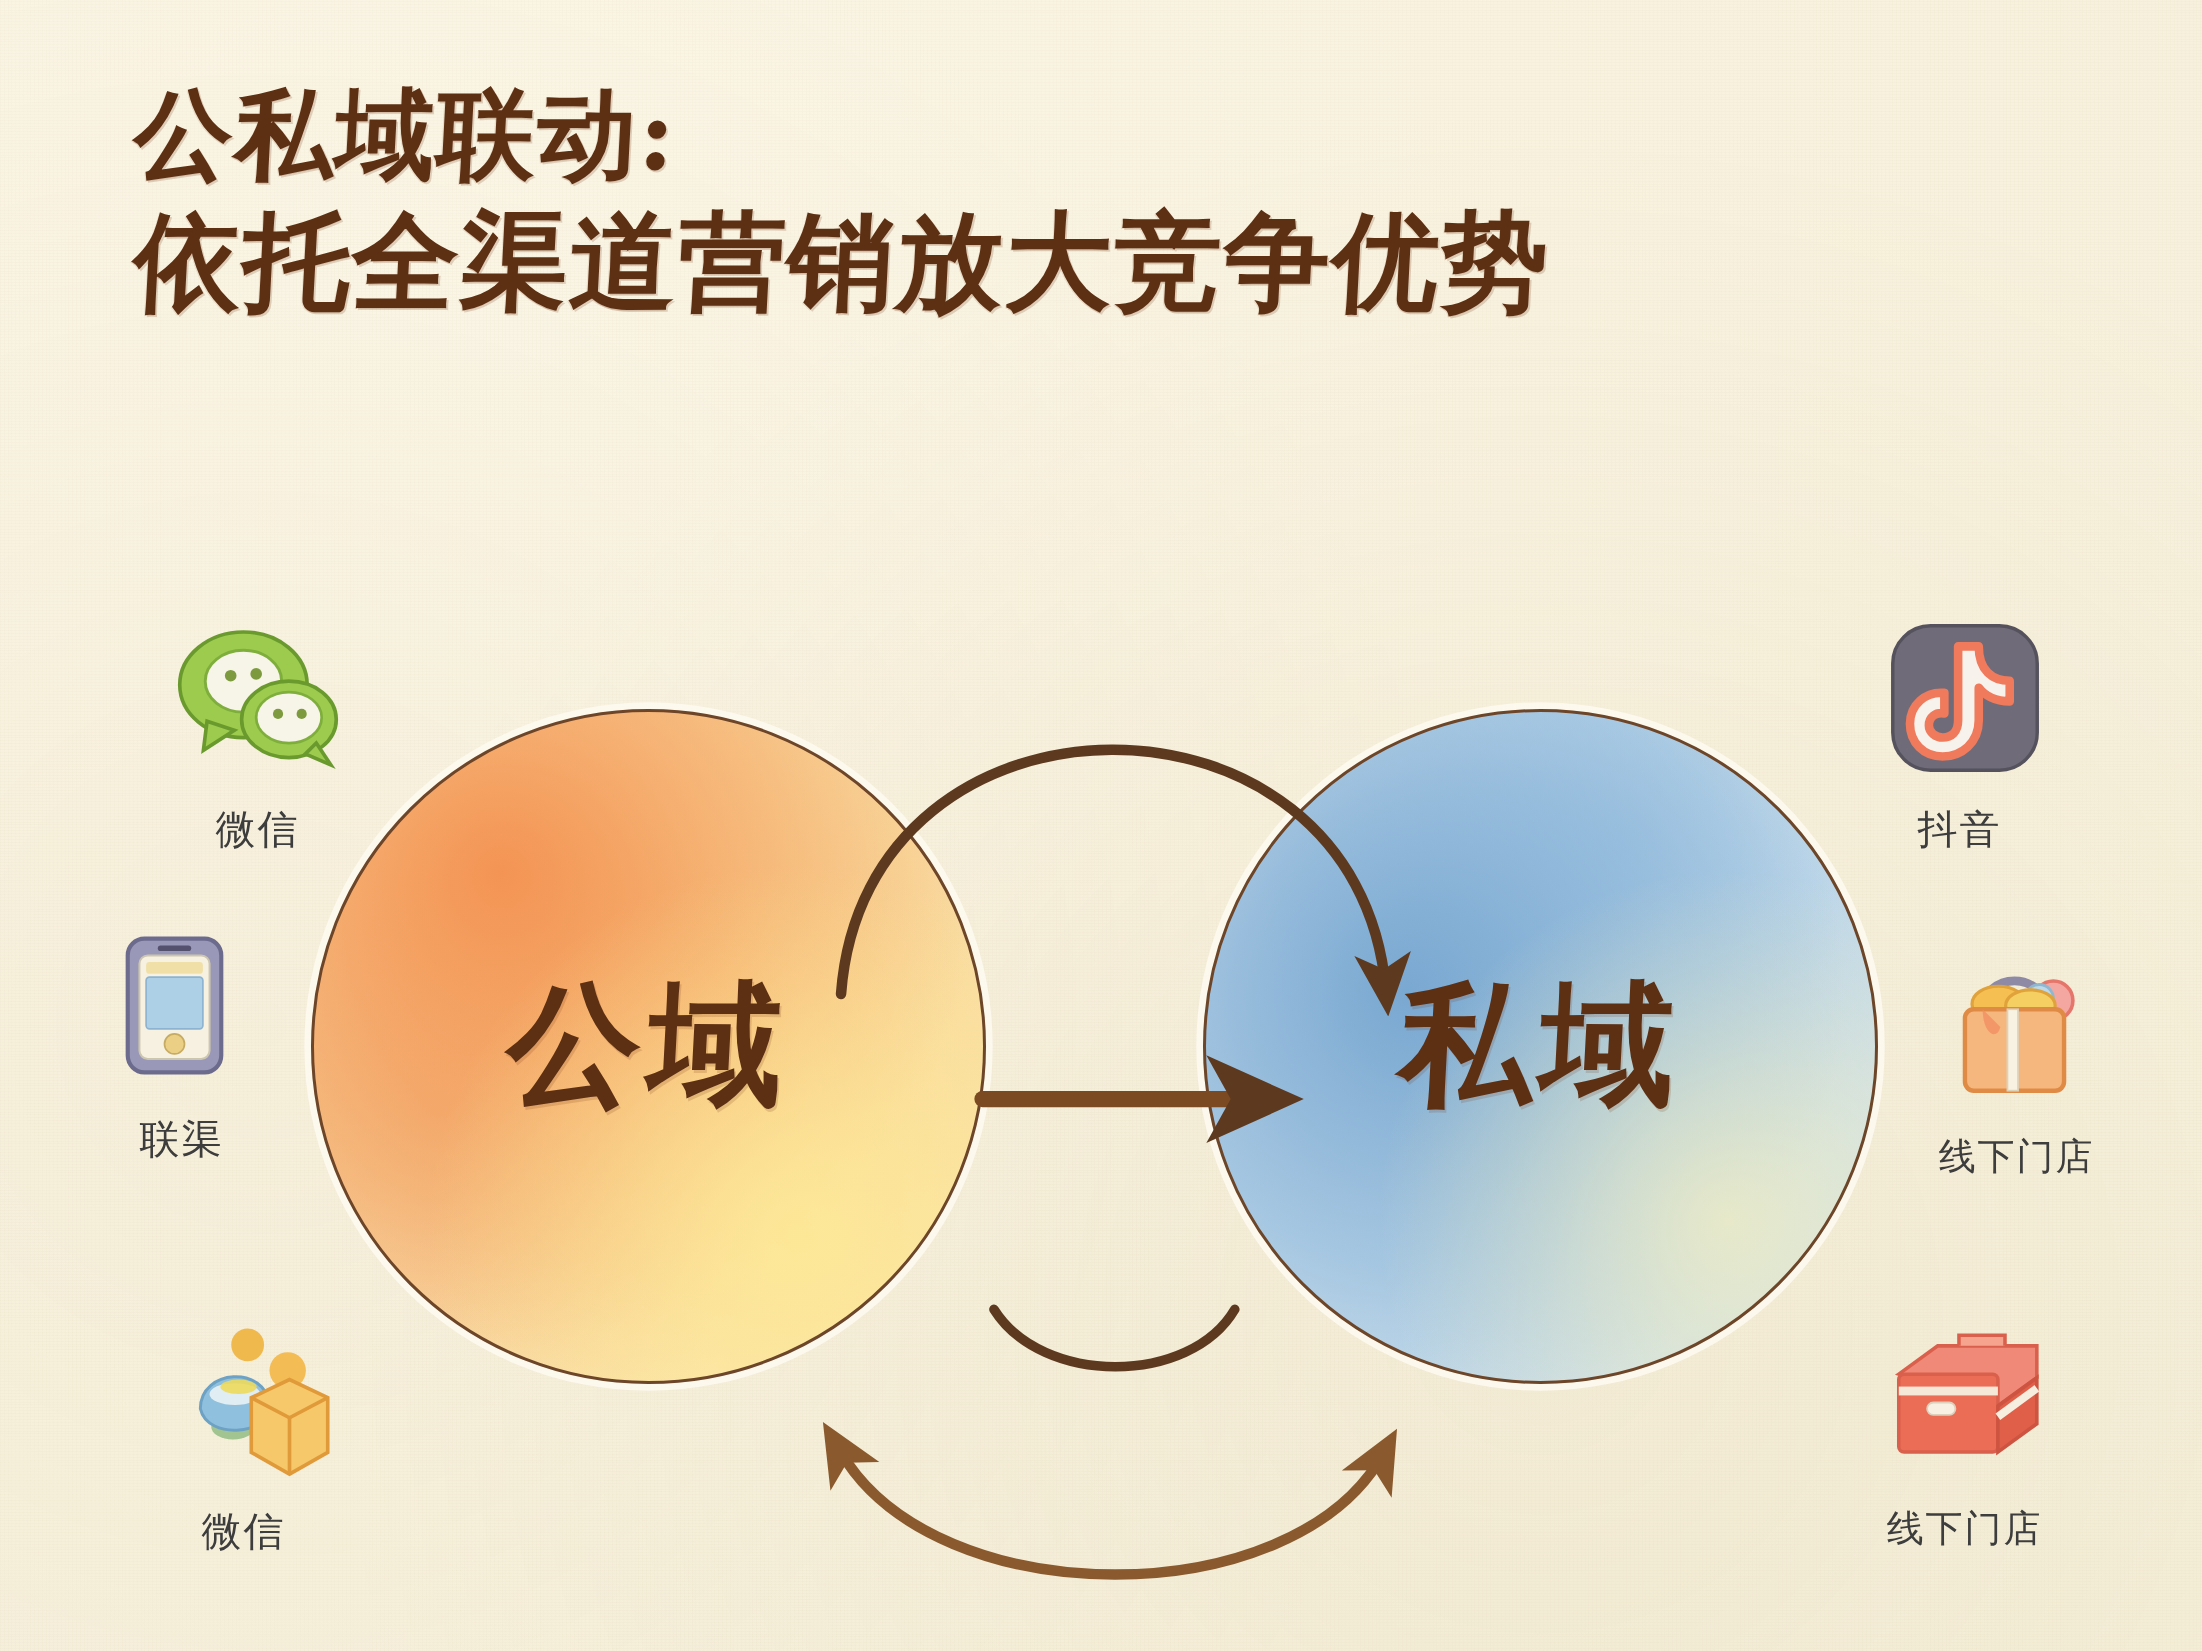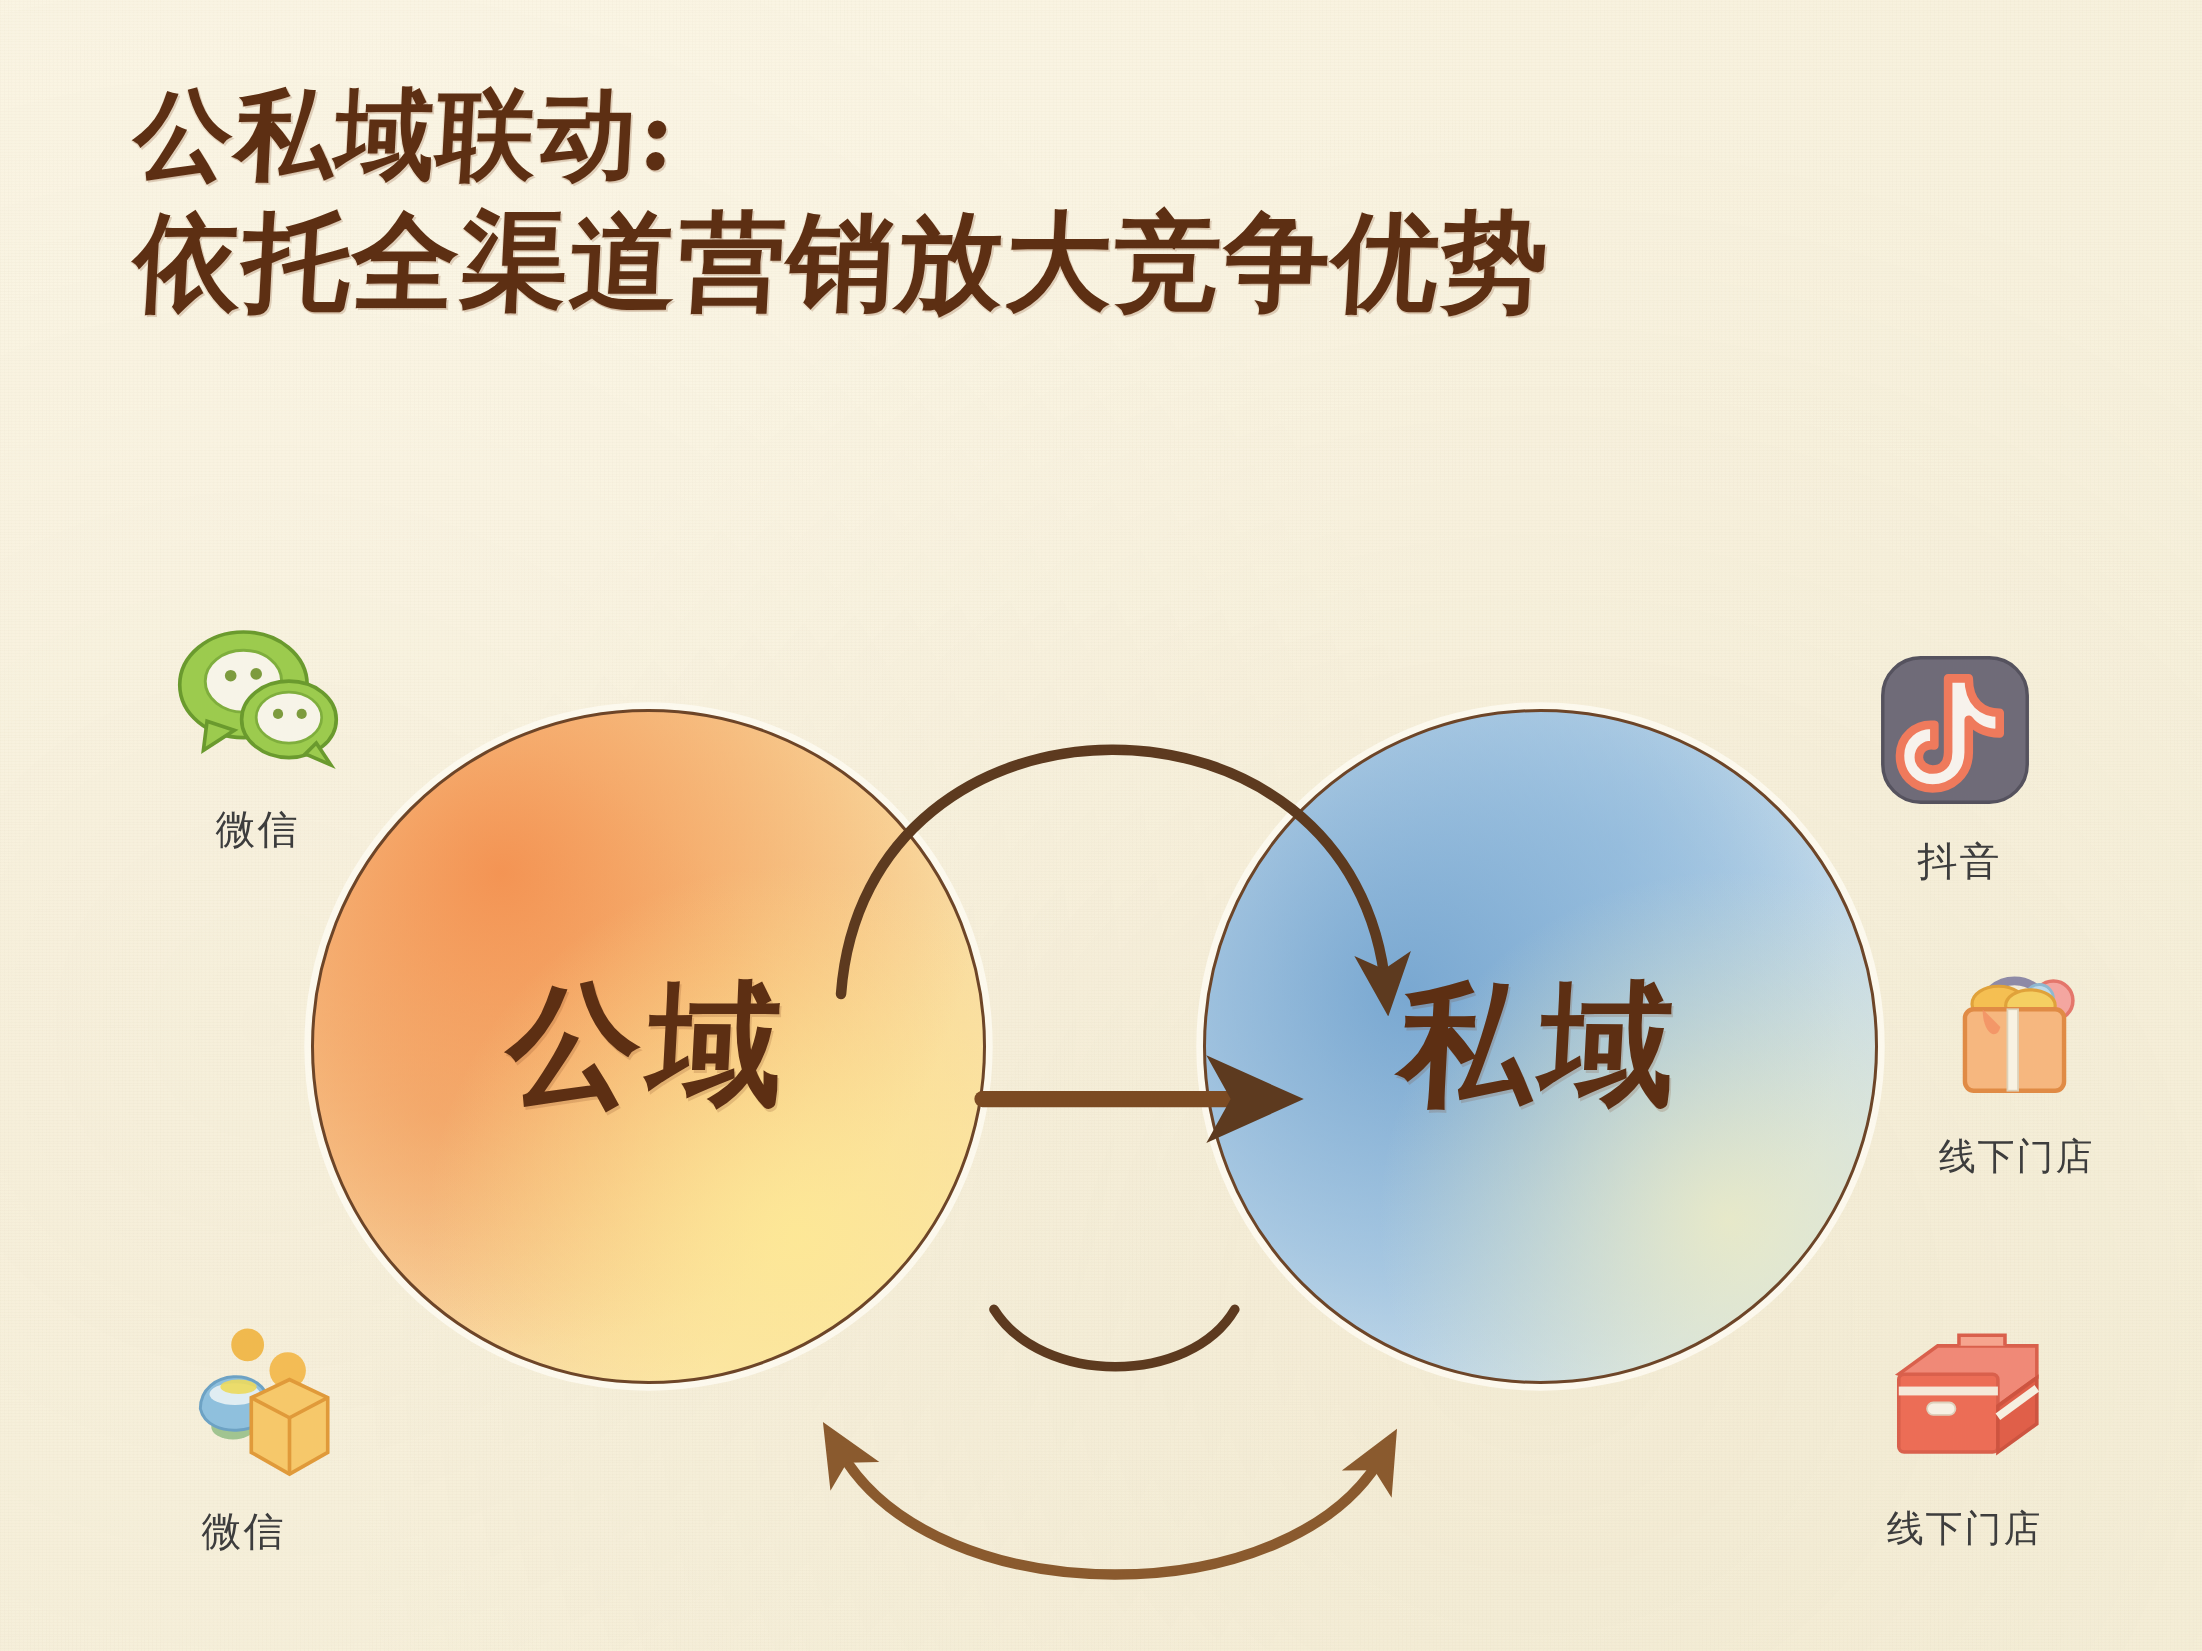--- a/index.html
+++ b/index.html
@@ -114,21 +114,21 @@
     font-size: 40px;
     color: #3d3d3d;
     font-family: "DejaVu Sans", "Liberation Sans", sans-serif;
     letter-spacing: 1.9px;
     white-space: nowrap;
   }
 
   #item-wechat-top   { left: 119px;  top: 612px; }
   #item-phone        { left: 43px;   top: 922px; }
   #item-wechat-work  { left: 105px;  top: 1314px; }
-  #item-douyin       { left: 1821px; top: 644px; }
+  #item-douyin       { left: 1821px; top: 612px; text-align: right; }
   #item-store-bag    { left: 1878px; top: 942px; }
   #item-store-box    { left: 1826px; top: 1314px; }
   #item-store-bag .icon-caption,
   #item-store-box .icon-caption { font-size: 37px; }
 </style>
 </head>
 <body>
 
 <div id="canvas">
 
@@ -180,20 +180,33 @@
         <ellipse cx="67" cy="59" rx="26" ry="21" fill="#9ccb4e" stroke="#6a9a2e" stroke-width="2"></ellipse>
         <path d="M82 72 L90 84 L76 78 Z" fill="#9ccb4e" stroke="#6a9a2e" stroke-width="2"></path>
         <ellipse cx="67" cy="58" rx="18" ry="14" fill="#f7f4e8" stroke="#7fae3d" stroke-width="1.5"></ellipse>
         <circle cx="61" cy="56" r="2.8" fill="#7d9b3e"></circle>
         <circle cx="74" cy="56" r="2.8" fill="#7d9b3e"></circle>
       </svg>
     </div>
     <div class="icon-caption">微信</div>
   </div>
 
+  <div class="icon-item" id="item-phone">
+    <div class="icon-art">
+      <svg viewBox="0 0 100 100" width="167" height="167">
+        <rect x="22" y="10" width="56" height="80" rx="10" fill="#9a98b8" stroke="#6d6b8d" stroke-width="2.5"></rect>
+        <rect x="29" y="20" width="42" height="62" rx="5" fill="#f6f1e0" stroke="#cdc6ae" stroke-width="1.2"></rect>
+        <rect x="40" y="14" width="20" height="3.4" rx="1.7" fill="#53516e"></rect>
+        <rect x="33" y="24" width="34" height="7" rx="2" fill="#f0e0a8"></rect>
+        <rect x="33" y="33" width="34" height="31" rx="2" fill="#aed0e6" stroke="#8cb4d2" stroke-width="1"></rect>
+        <circle cx="50" cy="73" r="6" fill="#eacf85" stroke="#c7ab63" stroke-width="1"></circle>
+      </svg>
+    </div>
+    <div class="icon-caption">联渠</div>
+  </div>
 
   <div class="icon-item" id="item-wechat-work">
     <div class="icon-art">
       <svg viewBox="0 0 100 100" width="182" height="182">
         <ellipse cx="44" cy="62" rx="12" ry="7" fill="#8cb97e" opacity=".8"></ellipse>
         <circle cx="52" cy="17" r="9" fill="#f0b94e"></circle>
         <path d="M26 52 C26 30 62 28 64 50 C66 66 30 70 26 52 Z" fill="#8fc0dd" stroke="#6da2c4" stroke-width="1.6"></path>
         <ellipse cx="45" cy="44" rx="14" ry="6" fill="#eef4f6" opacity=".85"></ellipse>
         <ellipse cx="47" cy="40" rx="10" ry="4" fill="#ecd95c" opacity=".9"></ellipse>
         <circle cx="74" cy="31" r="10" fill="#f3bc55"></circle>

